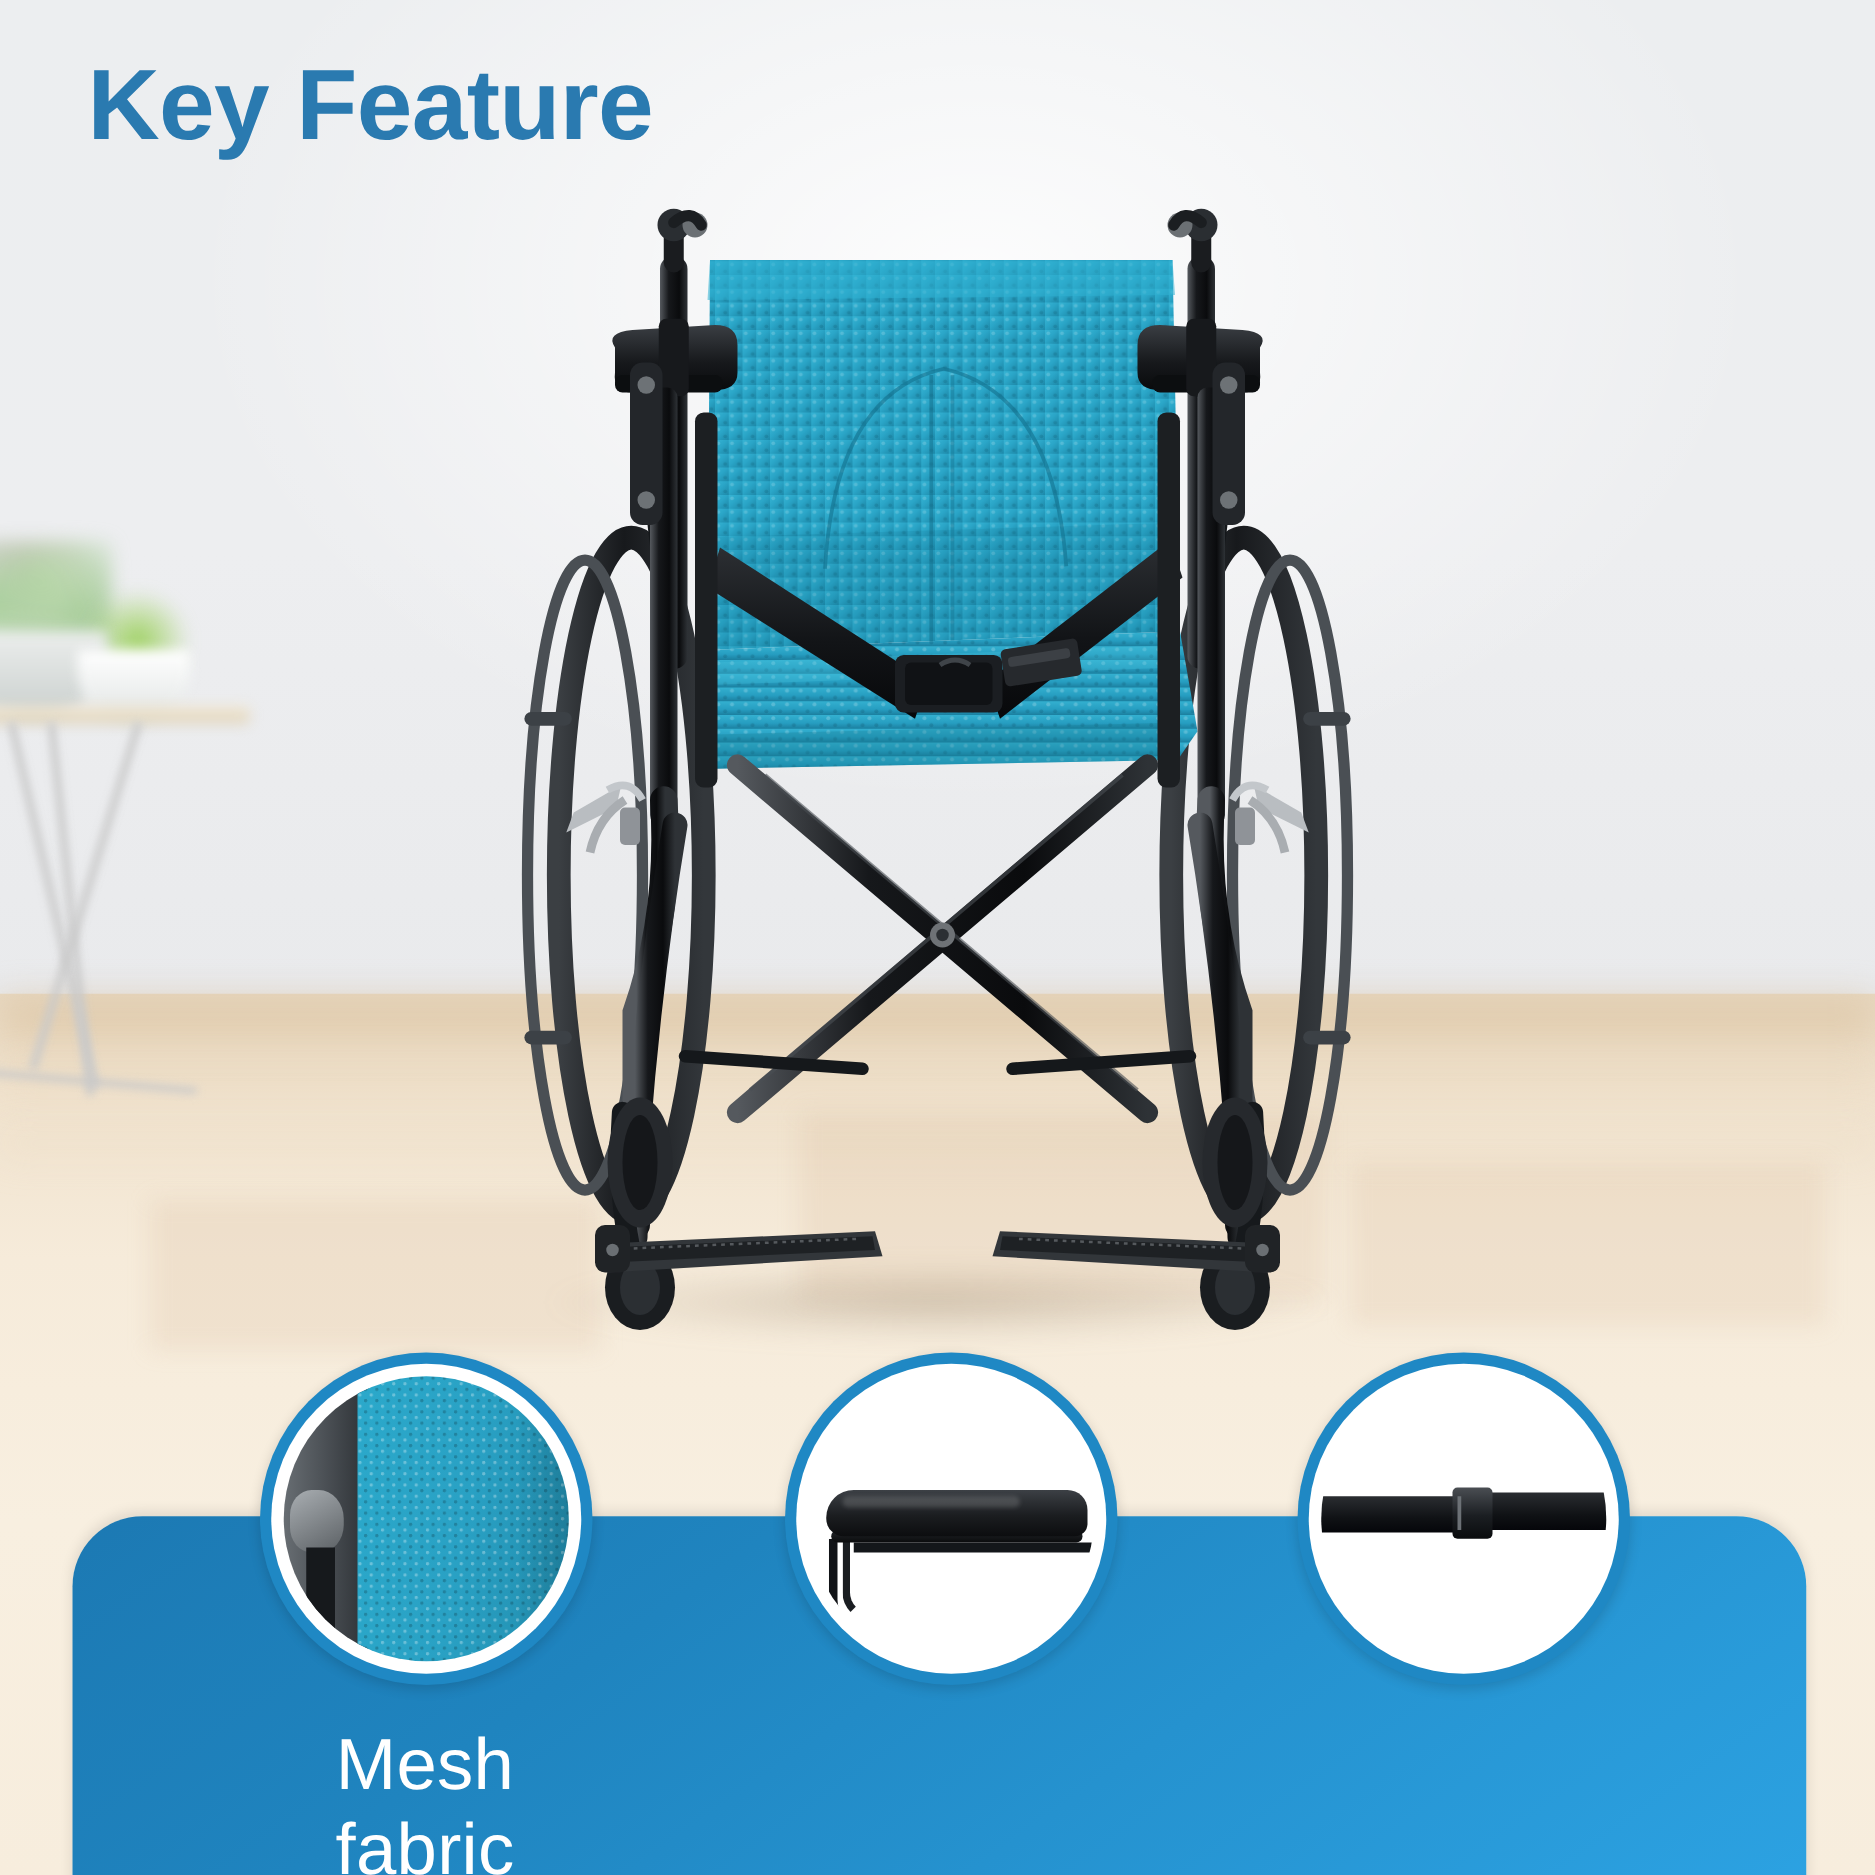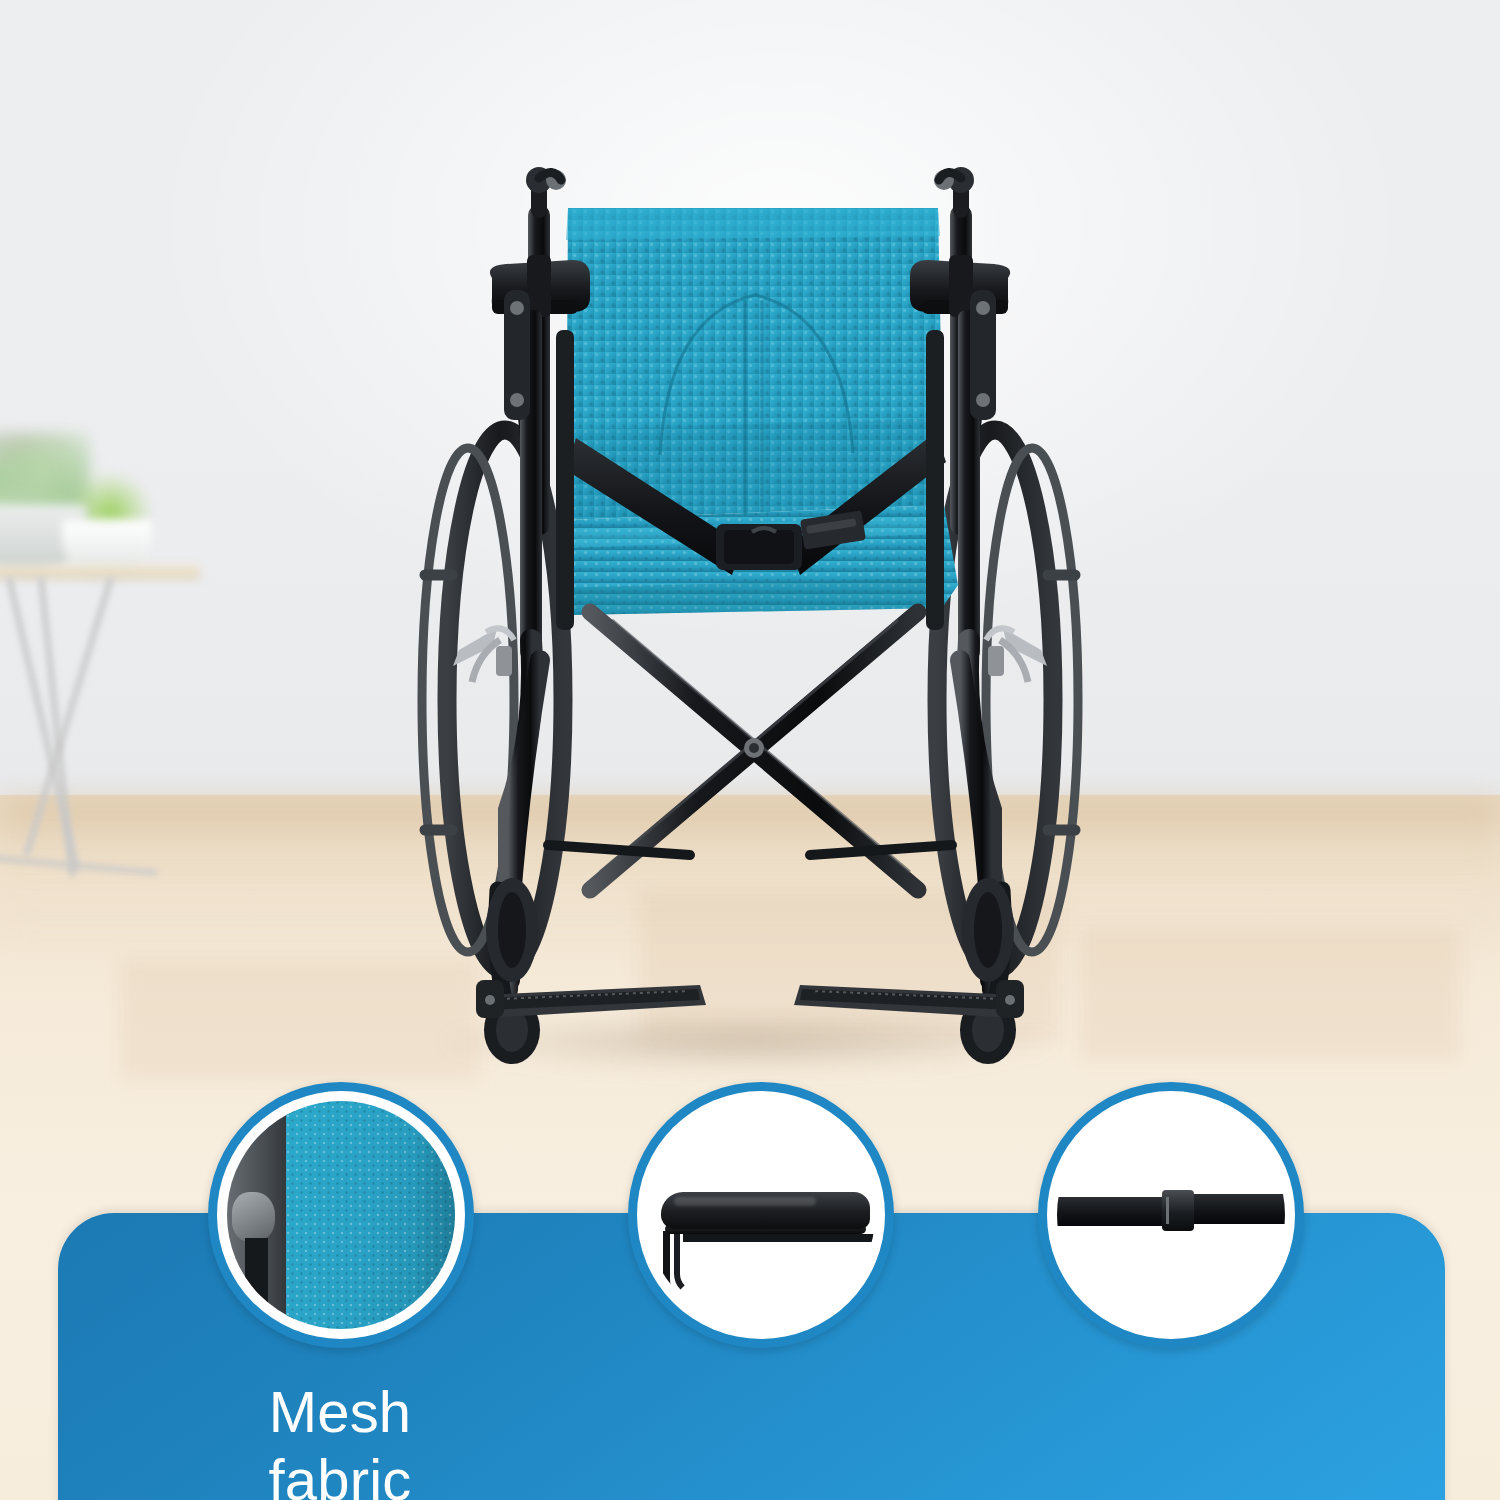--- a/index.html
+++ b/index.html
@@ -364,14 +364,15 @@
         <div class="belt-strap-r"></div>
         <div class="belt-buckle"></div>
         <div class="belt-buckle-slot"></div>
       </div>
     </div>
   </div>
 
   <div class="label l1">Mesh
 fabric</div>
 
+  <div class="title">Key Feature</div>
 
 </div>
 
 </body></html>

